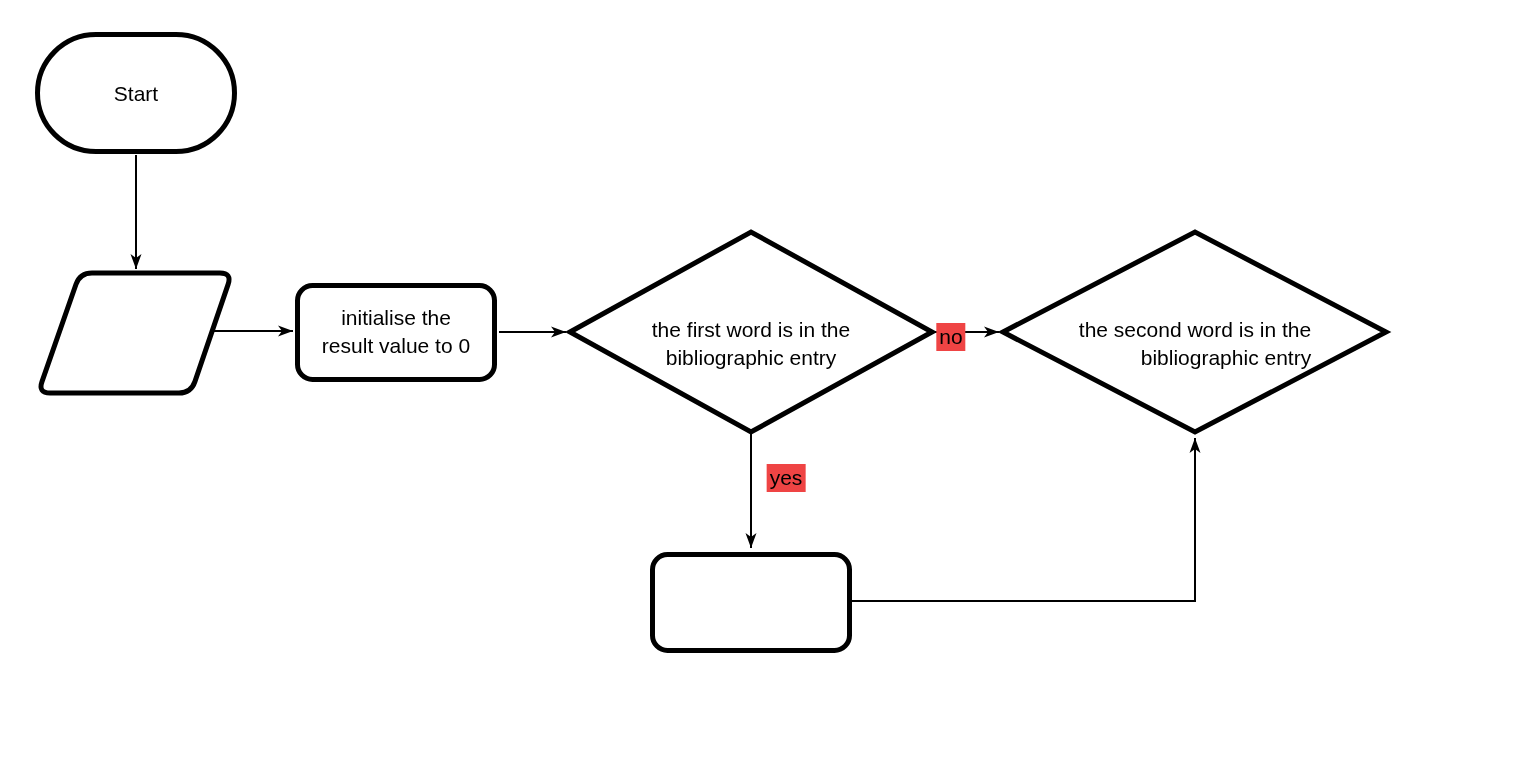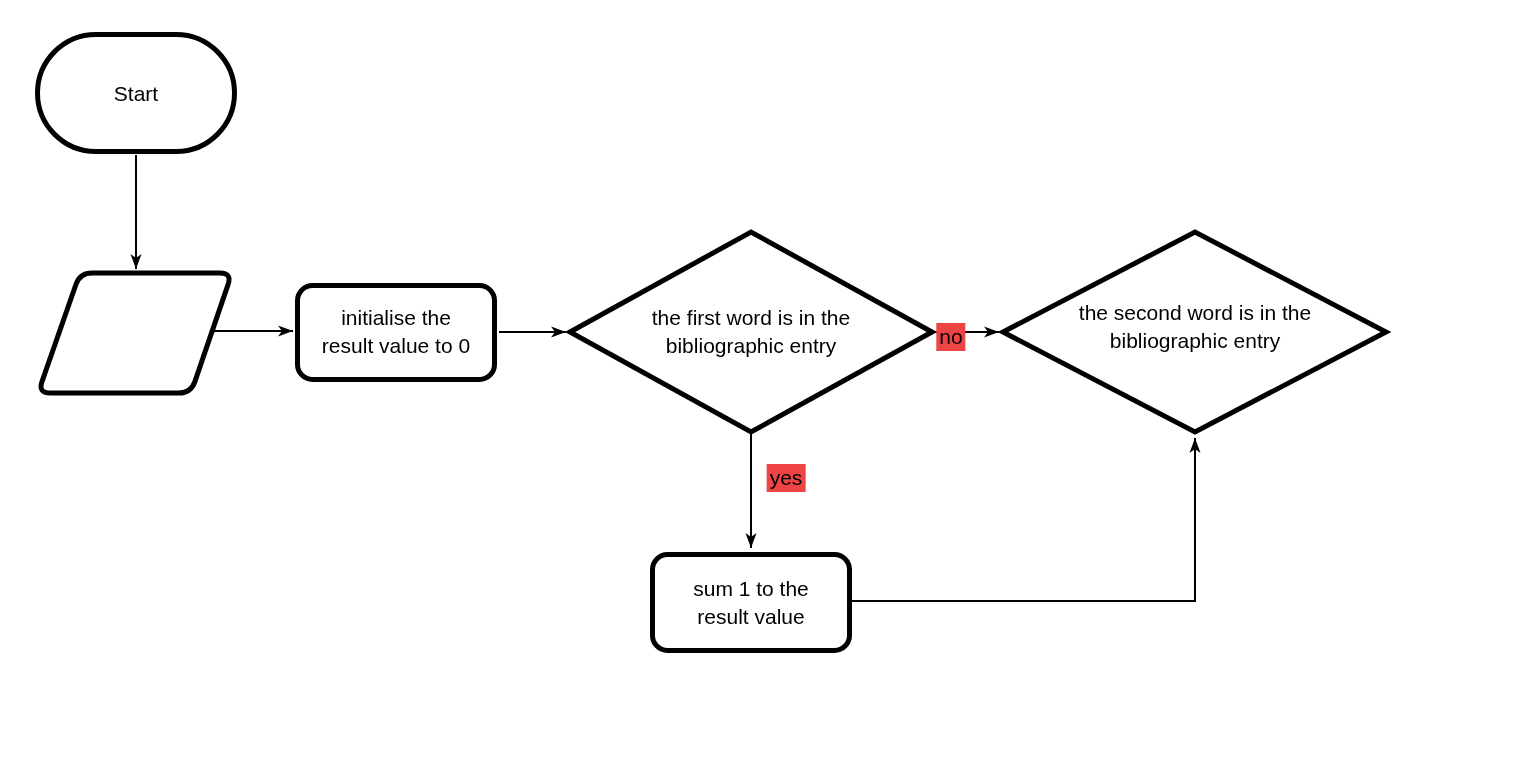--- a/index.html
+++ b/index.html
@@ -61,26 +61,24 @@
 
     <rect x="652.5" y="554.5" width="197" height="96" rx="15" ry="15" fill="#ffffff" stroke="#000000" stroke-width="5"></rect>
   </svg>
 
   <div class="label" style="left:136px; top:94px;">Start</div>
 
 
   <div class="label" style="left:396px; top:332px;">initialise the
 result value to 0</div>
 
-  <div class="label" style="left:751px; top:332px;">the first word is in the
+  <div class="label" style="left:751px; top:344px;">the first word is in the
 bibliographic entry</div>
 
-  <div class="label" style="left:1195px; top:327px;">the second word is in the
+  <div class="label" style="left:1195px; top:344px;text-align:right;">the second word is in the
 bibliographic entry</div>
 
-  <div class="label" style="left:751px; top:603px;">sum 1 to the
-result value</div>
 
   <div class="label edge-label" style="left:951px; top:337px;">no</div>
 
   <div class="label edge-label" style="left:751px; top:478px;margin-left:35px;">yes</div>
 
 </div>
 
 </body></html>

